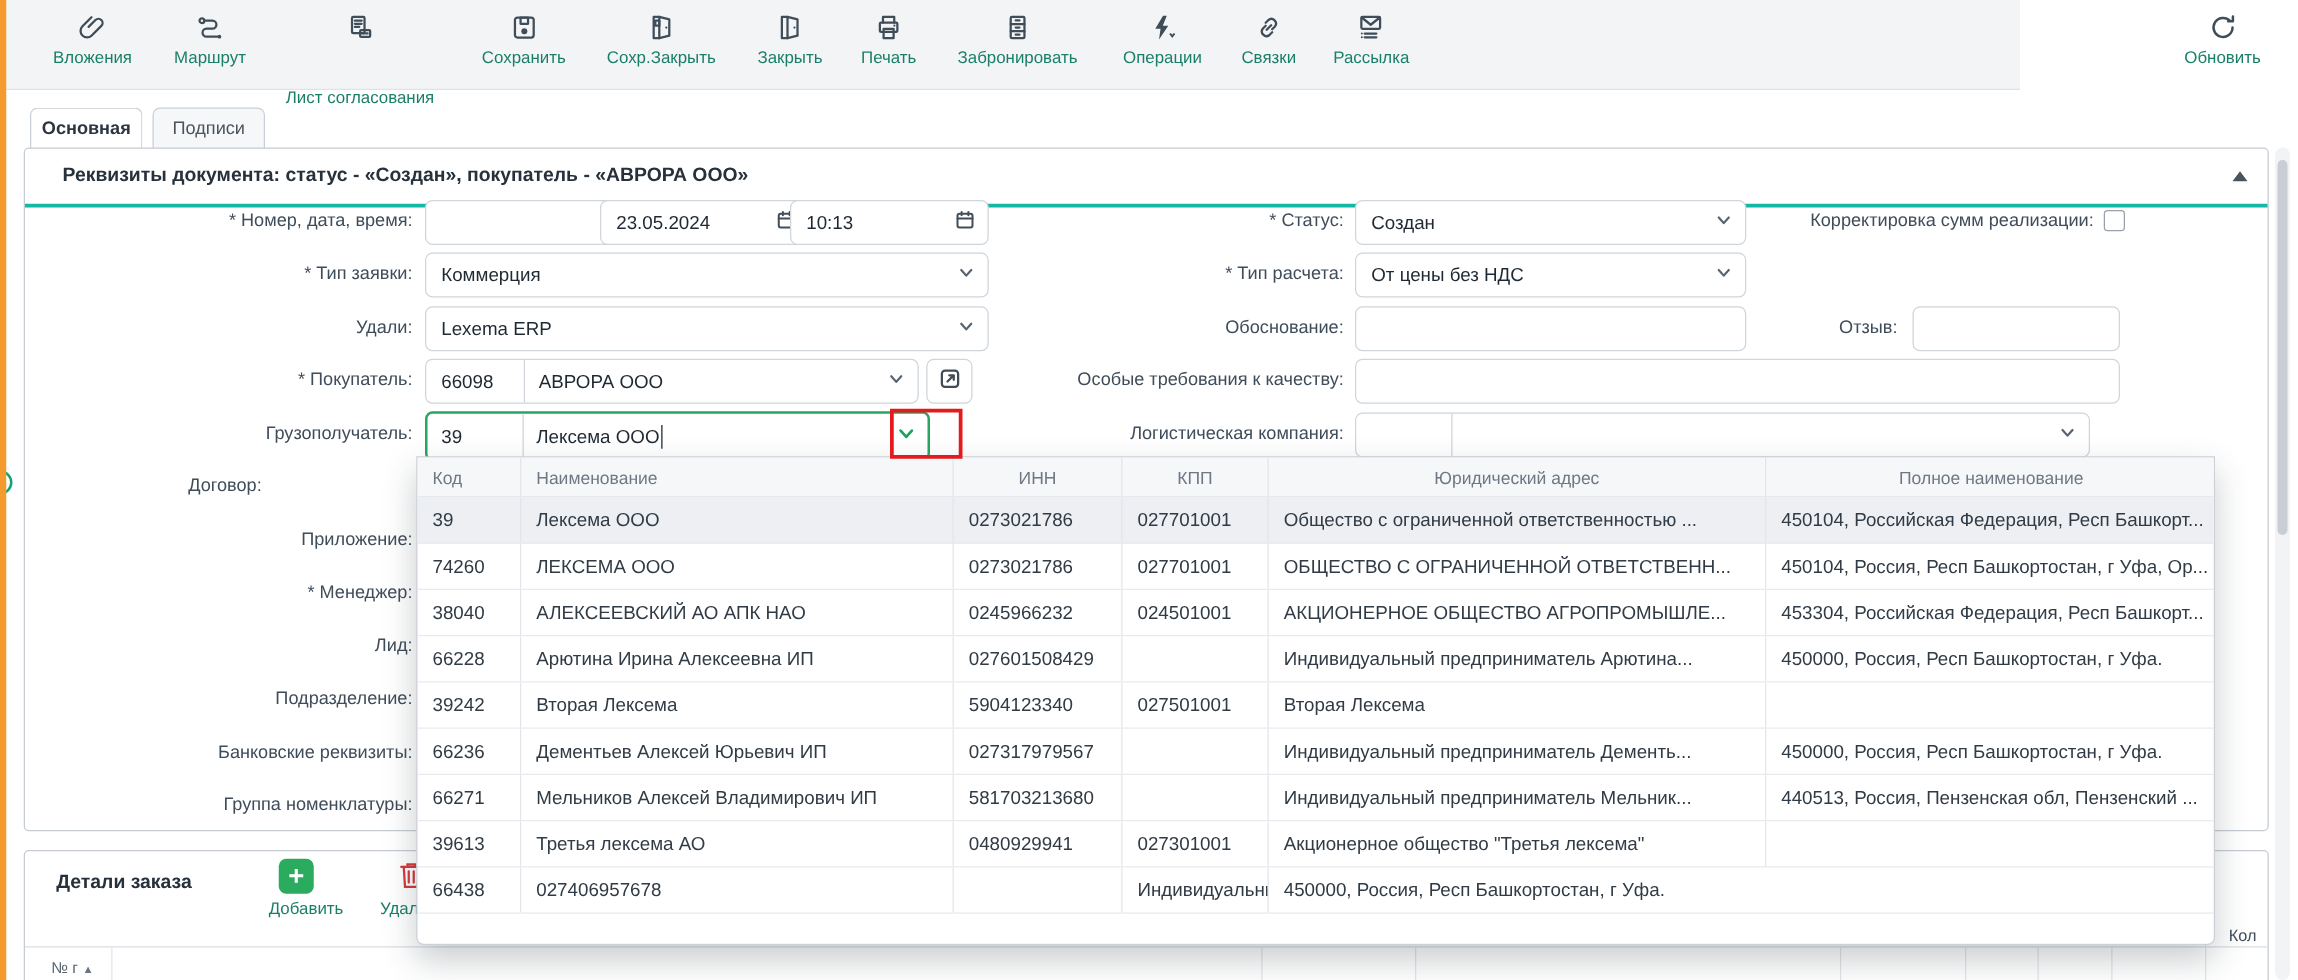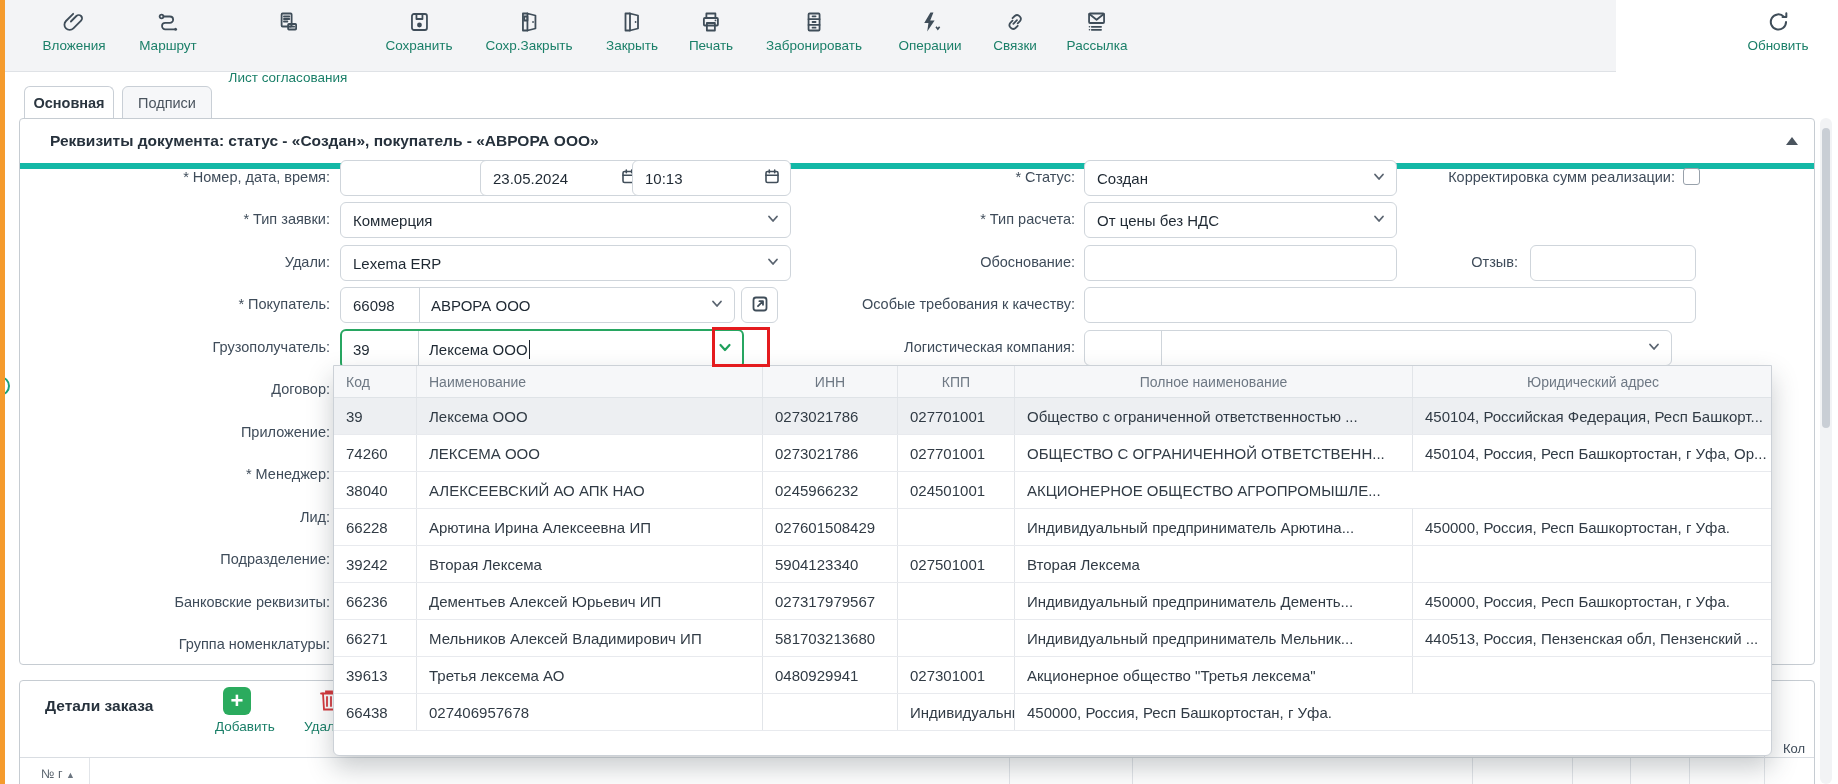--- a/index.html
+++ b/index.html
@@ -11,21 +11,21 @@
   .tb-item{position:absolute;top:10px;transform:translateX(-50%);display:flex;flex-direction:column;align-items:center;gap:4px;cursor:pointer;}
   .tb-item svg{display:block;}
   .tb-label{font-size:13.5px;color:#1a7f68;white-space:nowrap;}
   .ic{stroke:#3f4d59;fill:none;stroke-width:1.8;stroke-linecap:round;stroke-linejoin:round;}
   
   .tab{position:absolute;top:86px;height:32px;border:1px solid #c9cfd6;border-radius:6px 6px 0 0;
        display:flex;align-items:center;justify-content:center;font-size:14.5px;background:#f6f7f9;color:#4a545e;cursor:pointer;}
   .tab.active{background:#ffffff;color:#2b3640;font-weight:bold;border-bottom-color:#ffffff;}
   
   .panel{border:1px solid #c6ccd2;border-radius:4px;background:#fff;}
-  .panel-hd{position:absolute;left:0;top:0;right:0;height:44px;border-bottom:6px solid #14b8a6;
+  .panel-hd{position:absolute;left:0;top:0;right:0;height:44px;border-bottom:3px solid #14b8a6;
             display:flex;align-items:center;padding-left:30px;font-size:15.5px;font-weight:bold;color:#26313c;}
   .lbl{position:absolute;width:300px;text-align:right;font-size:14.5px;color:#3f4c5a;line-height:20px;white-space:nowrap;}
   .rlbl{position:absolute;text-align:right;font-size:14.5px;color:#3f4c5a;line-height:20px;white-space:nowrap;}
   .inp{position:absolute;height:34px;background:#fff;border:1px solid #cfd5db;border-radius:6px;
        display:flex;align-items:center;padding:0 12px;font-size:15px;color:#1f2933;}
   .chev{position:absolute;right:10px;top:50%;transform:translateY(-50%);}
   .divline{position:absolute;top:0;bottom:0;width:1px;background:#cfd5db;}
   .caret-bar{display:inline-block;width:1.5px;height:19px;background:#1c242c;margin-left:1px;vertical-align:middle;}
   
   .popup{left:333px;top:365px;width:1439px;height:391px;background:#fff;border:1px solid #ccd1d7;
@@ -202,21 +202,21 @@
     <span>Реквизиты документа: статус - «Создан», покупатель - «АВРОРА ООО»</span>
   </div>
   <div class="abs collapse-tri" style="right:16px;top:18px;"></div>
 </div>
 
 <div class="lbl" style="left:30px;top:167px;">* Номер, дата, время:</div>
 <div class="lbl" style="left:30px;top:209px;">* Тип заявки:</div>
 <div class="lbl" style="left:30px;top:252px;">Удали:</div>
 <div class="lbl" style="left:30px;top:294px;">* Покупатель:</div>
 <div class="lbl" style="left:30px;top:337px;">Грузополучатель:</div>
-<div class="lbl" style="left:30px;top:379px;">Договор:</div>
+<div class="lbl" style="left:30px;top:379px;text-align:center;">Договор:</div>
 <div class="lbl" style="left:30px;top:422px;">Приложение:</div>
 <div class="lbl" style="left:30px;top:464px;">* Менеджер:</div>
 <div class="lbl" style="left:30px;top:507px;">Лид:</div>
 <div class="lbl" style="left:30px;top:549px;">Подразделение:</div>
 <div class="lbl" style="left:30px;top:592px;">Банковские реквизиты:</div>
 <div class="lbl" style="left:30px;top:634px;">Группа номенклатуры:</div>
 
 <div class="inp" style="left:340px;top:160px;width:130px;"></div>
 <div class="inp" style="left:480px;top:160px;width:142px;">
   <span>23.05.2024</span>
@@ -338,22 +338,22 @@
   <div class="vline" style="left:1669px;top:77px;height:43px;"></div>
   <div class="vline" style="left:1744px;top:56px;height:64px;"></div>
 </div>
 
 <div class="abs popup">
   <div class="grid-row g-hd">
     <div>Код</div>
     <div>Наименование</div>
     <div class="c">ИНН</div>
     <div class="c">КПП</div>
+    <div class="c">Юридический адрес</div>
     <div class="c">Полное наименование</div>
-    <div class="c">Юридический адрес</div>
   </div>
 
   <div class="grid-row g-tr sel">
     <div>39</div>
       <div>Лексема ООО</div>
       <div>0273021786</div>
       <div>027701001</div>
       <div>Общество с ограниченной ответственностью ...</div>
       <div>450104, Российская Федерация, Респ Башкорт...</div>
   </div>
@@ -364,20 +364,21 @@
       <div>027701001</div>
       <div>ОБЩЕСТВО С ОГРАНИЧЕННОЙ ОТВЕТСТВЕНН...</div>
       <div>450104, Россия, Респ Башкортостан, г Уфа, Ор...</div>
   </div>
   <div class="grid-row g-tr">
     <div>38040</div>
       <div>АЛЕКСЕЕВСКИЙ АО АПК НАО</div>
       <div>0245966232</div>
       <div>024501001</div>
       <div>АКЦИОНЕРНОЕ ОБЩЕСТВО АГРОПРОМЫШЛЕ...</div>
+      <div>453304, Российская Федерация, Респ Башкорт...</div>
   </div>
   <div class="grid-row g-tr">
     <div>66228</div>
       <div>Арютина Ирина Алексеевна ИП</div>
       <div>027601508429</div>
       <div></div>
       <div>Индивидуальный предприниматель Арютина...</div>
       <div>450000, Россия, Респ Башкортостан, г Уфа.</div>
   </div>
   <div class="grid-row g-tr">

